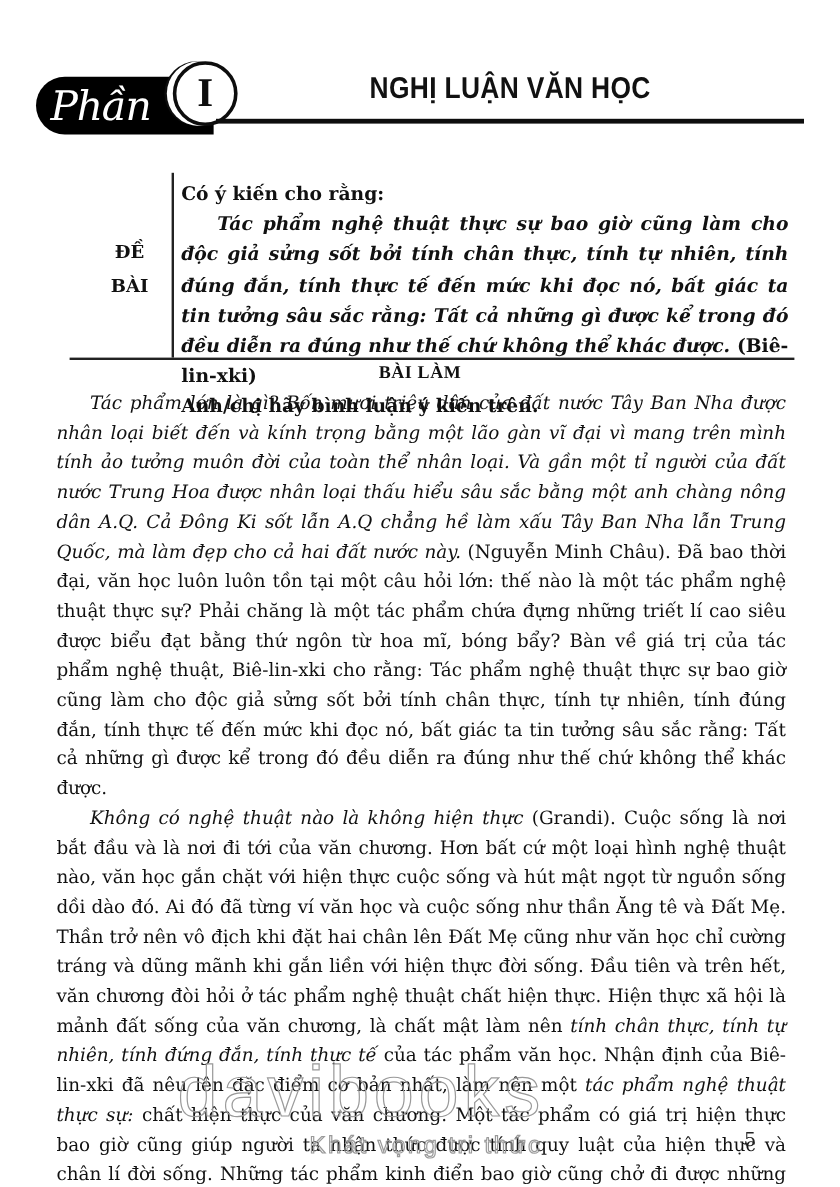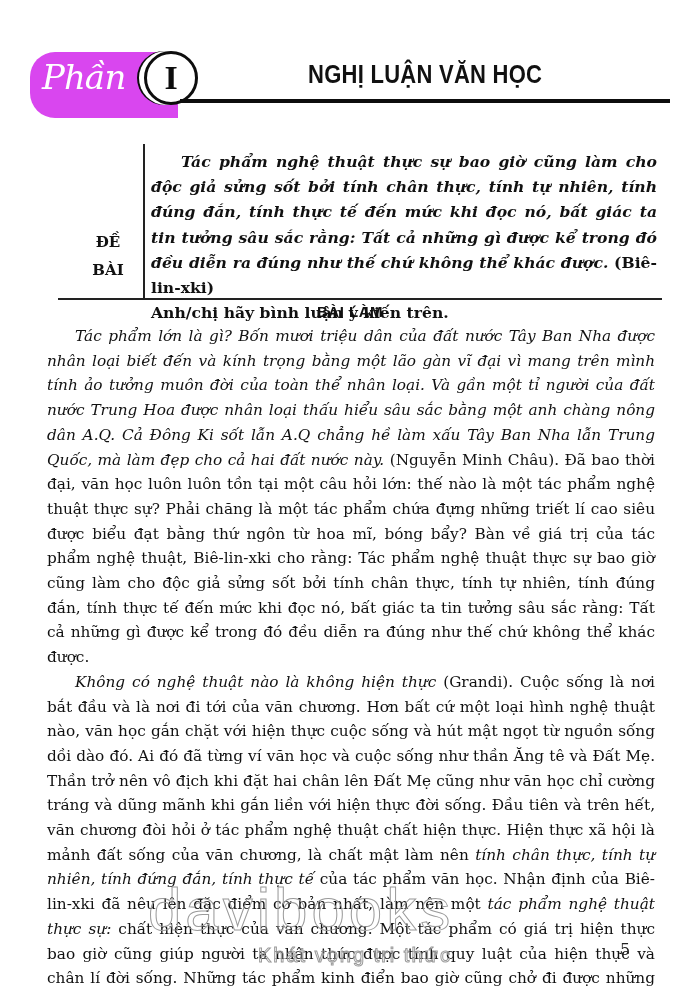--- a/index.html
+++ b/index.html
@@ -19,24 +19,24 @@
     .header {
       position: absolute;
       left: 30px;
       top: 52px;
       width: 640px;
       height: 50px;
     }
     .phan-pill {
       position: absolute;
       left: 0;
-      top: 0;
+      top: 12px;
       width: 148px;
-      height: 66px;
-      background: #d946ef;
+      height: 48px;
+      background: #000000;
       border-radius: 25px 0 0 25px;
     }
     .phan-text {
       position: absolute;
       left: 12px;
       top: 2px;
       font-family: "DejaVu Serif", serif;
       font-style: italic;
       font-size: 34px;
       color: #ffffff;
@@ -98,21 +98,20 @@
     .prompt-label {
       position: absolute;
       left: 30px;
       top: 52px;
       width: 40px;
       text-align: center;
       font-family: "DejaVu Serif", serif;
       font-weight: bold;
       font-size: 15px;
       line-height: 28px;
-      margin-top: 32px;
     }
     .prompt-divider {
       position: absolute;
       left: 85px;
       top: 0;
       width: 2px;
       height: 154px;
       background: #222222;
     }
     .prompt-body {
@@ -134,21 +133,21 @@
     .prompt-body .quote .attrib { font-style: normal; }
     .prompt-body .task { display:block; }
 
     
     .answer-title {
       position: absolute;
       left: 0;
       top: 303px;
       width: 700px;
       text-align: center;
-      font-family: Liberation Sans, sans-serif;
+      font-family: Liberation Serif, serif;
       font-weight: bold;
       font-size: 15px;
       letter-spacing: 0.5px;
     }
     .answer {
       position: absolute;
       left: 47px;
       top: 324px;
       width: 608px;
       font-size: 15.3px;
@@ -208,20 +207,21 @@
   <div class="section-title">NGHỊ LUẬN VĂN HỌC</div>
 </div>
 
 <div class="prompt">
   <div class="prompt-label">
     <div>ĐỀ</div>
     <div>BÀI</div>
   </div>
   <div class="prompt-divider"></div>
   <div class="prompt-body">
+    <span class="intro">Có ý kiến cho rằng:</span>
     <span class="quote"><span>Tác phẩm nghệ thuật thực sự bao giờ cũng làm cho độc giả sửng sốt bởi tính chân thực, tính tự nhiên, tính đúng đắn, tính thực tế đến mức khi đọc nó, bất giác ta tin tưởng sâu sắc rằng: Tất cả những gì được kể trong đó đều diễn ra đúng như thế chứ không thể khác được.</span><span class="attrib"> (Biê-lin-xki)</span></span>
     <span class="task">Anh/chị hãy bình luận ý kiến trên.</span>
   </div>
 </div>
 
 <div class="answer-title">BÀI LÀM</div>
 <div class="answer">
   <p><em>Tác phẩm lớn là gì? Bốn mươi triệu dân của đất nước Tây Ban Nha được nhân loại biết đến và kính trọng bằng một lão gàn vĩ đại vì mang trên mình tính ảo tưởng muôn đời của toàn thể nhân loại. Và gần một tỉ người của đất nước Trung Hoa được nhân loại thấu hiểu sâu sắc bằng một anh chàng nông dân A.Q. Cả Đông Ki sốt lẫn A.Q chẳng hề làm xấu Tây Ban Nha lẫn Trung Quốc, mà làm đẹp cho cả hai đất nước này.</em><span> (Nguyễn Minh Châu). Đã bao thời đại, văn học luôn luôn tồn tại một câu hỏi lớn: thế nào là một tác phẩm nghệ thuật thực sự? Phải chăng là một tác phẩm chứa đựng những triết lí cao siêu được biểu đạt bằng thứ ngôn từ hoa mĩ, bóng bẩy? Bàn về giá trị của tác phẩm nghệ thuật, Biê-lin-xki cho rằng: Tác phẩm nghệ thuật thực sự bao giờ cũng làm cho độc giả sửng sốt bởi tính chân thực, tính tự nhiên, tính đúng đắn, tính thực tế đến mức khi đọc nó, bất giác ta tin tưởng sâu sắc rằng: Tất cả những gì được kể trong đó đều diễn ra đúng như thế chứ không thể khác được.</span></p>
   <p><em>Không có nghệ thuật nào là không hiện thực</em><span> (Grandi). Cuộc sống là nơi bắt đầu và là nơi đi tới của văn chương. Hơn bất cứ một loại hình nghệ thuật nào, văn học gắn chặt với hiện thực cuộc sống và hút mật ngọt từ nguồn sống dồi dào đó. Ai đó đã từng ví văn học và cuộc sống như thần Ăng tê và Đất Mẹ. Thần trở nên vô địch khi đặt hai chân lên Đất Mẹ cũng như văn học chỉ cường tráng và dũng mãnh khi gắn liền với hiện thực đời sống. Đầu tiên và trên hết, văn chương đòi hỏi ở tác phẩm nghệ thuật chất hiện thực. Hiện thực xã hội là mảnh đất sống của văn chương, là chất mật làm nên </span><em>tính chân thực, tính tự nhiên, tính đứng đắn, tính thực tế</em><span> của tác phẩm văn học. Nhận định của Biê-lin-xki đã nêu lên đặc điểm cơ bản nhất, làm nên một </span><em>tác phẩm nghệ thuật thực sự:</em><span> chất hiện thực của văn chương. Một tác phẩm có giá trị hiện thực bao giờ cũng giúp người ta nhận thức được tính quy luật của hiện thực và chân lí đời sống. Những tác phẩm kinh điển bao giờ cũng chở đi được những tư tưởng lớn của thời đại trên đôi cánh của hiện thực cuộc sống. Cánh diều văn học dù bay cao bay xa đến đâu vẫn gắn với mặt đất cuộc sống bằng sợi dây hiện thực mỏng manh mà bền chắc.</span></p>
 </div>

